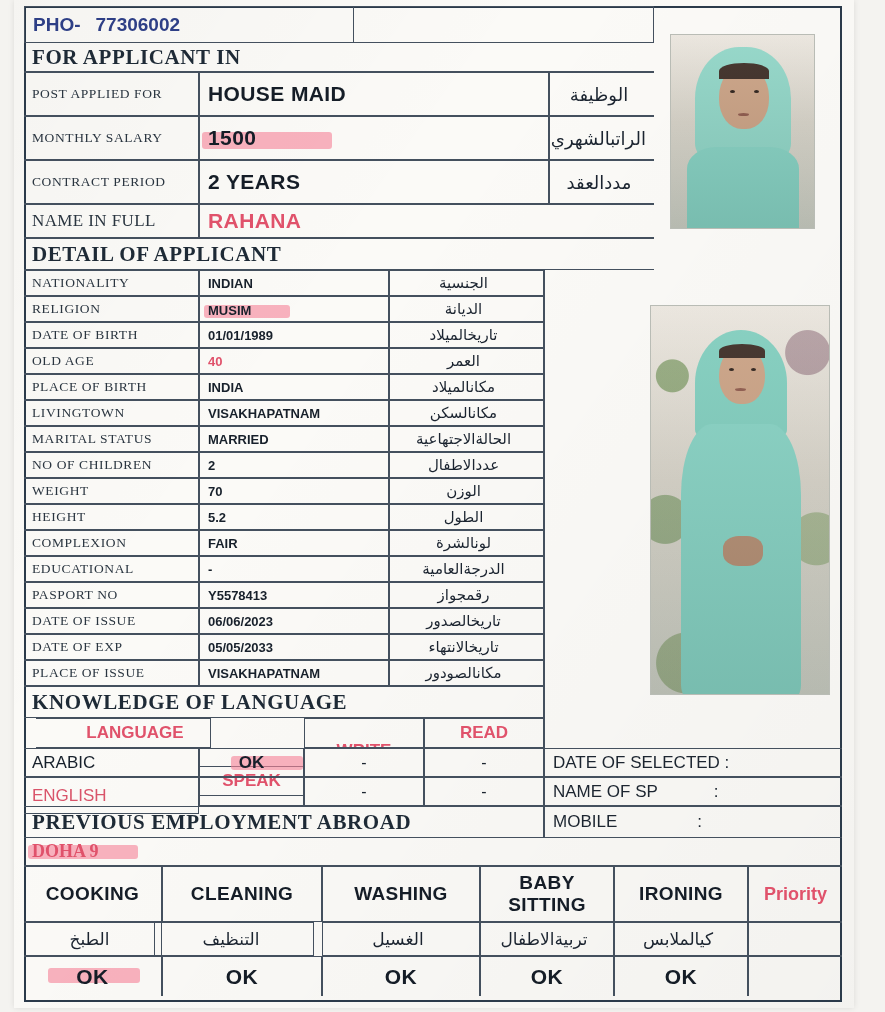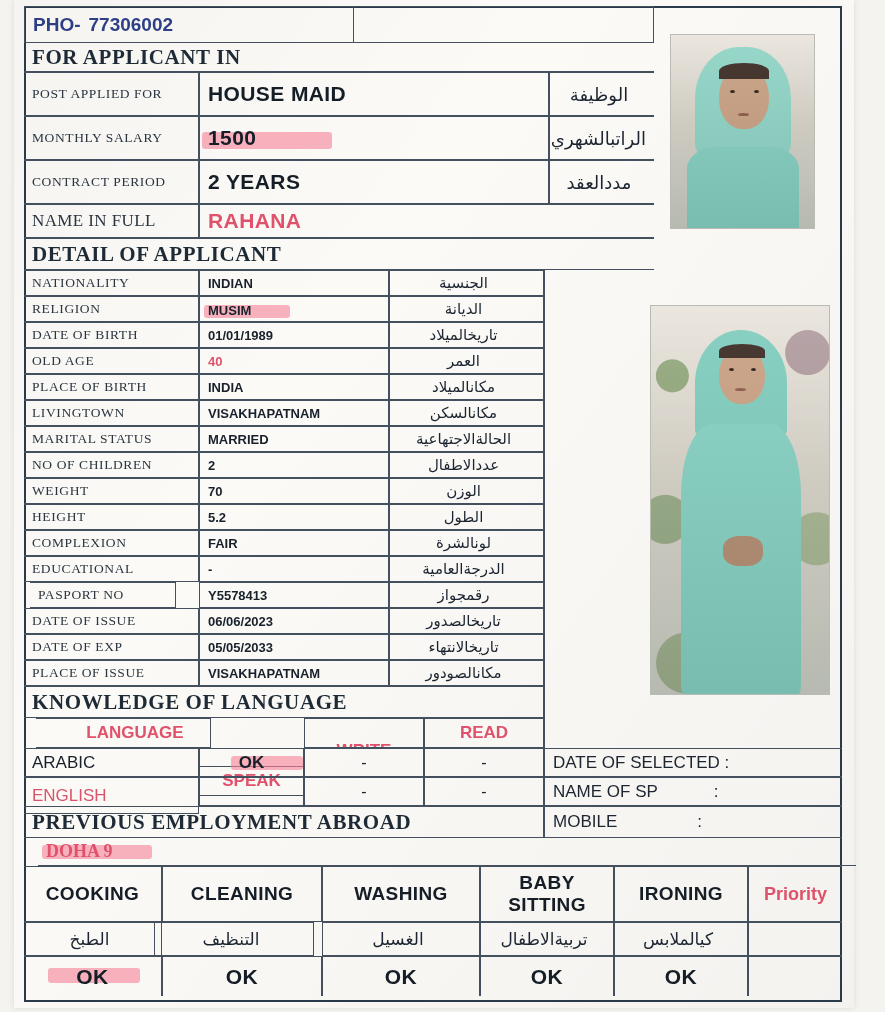--- a/index.html
+++ b/index.html
@@ -179,21 +179,21 @@
 </style>
 </head>
 <body>
 
 <div class="page">
   <div class="sheet">
     <div class="frame"></div>
 
     <div class="cell nobottom" style="left:10px; top:6px; width:330px; height:36px;">
       <span class="topline">PHO-</span>
-      <span class="topline" style="margin-left:8px;">77306002</span>
+      <span class="topline" style="margin-left:15px;">77306002</span>
     </div>
     <div class="cell nobottom noleft" style="left:340px; top:6px; width:300px; height:36px;"></div>
 
     <div class="cell" style="left:10px; top:42px; width:630px; height:30px; border-left:none; border-right:none;">
       <span class="section">FOR APPLICANT IN</span>
     </div>
 
     <div class="cell" style="left:10px; top:72px; width:175px; height:44px; border-left:none;">
       <span class="lbl two small">POST APPLIED FOR</span>
     </div>
@@ -354,21 +354,21 @@
     <div class="cell" style="left:10px; top:556px; width:175px; height:26px; border-left:none;">
         <span class="lbl small">EDUCATIONAL</span>
       </div>
     <div class="cell" style="left:185px; top:556px; width:190px; height:26px;">
         <span class="val small">-</span>
       </div>
     <div class="cell" style="left:375px; top:556px; width:155px; height:26px;">
         <span class="ar">الدرجةالعامية</span>
       </div>
 
-    <div class="cell" style="left:16px; top:582px; width:146px; height:26px; border-left:none;">
+    <div class="cell" style="left:10px; top:582px; width:175px; height:26px; border-left:none;">
         <span class="lbl small">PASPORT NO</span>
       </div>
     <div class="cell" style="left:185px; top:582px; width:190px; height:26px;">
         <span class="val small">Y5578413</span>
       </div>
     <div class="cell" style="left:375px; top:582px; width:155px; height:26px;">
         <span class="ar">رقمجواز</span>
       </div>
 
     <div class="cell" style="left:10px; top:608px; width:175px; height:26px; border-left:none;">
@@ -455,21 +455,21 @@
       <span style="font-size:17px; margin-left:56px;">:</span>
     </div>
     <div class="cell" style="left:530px; top:806px; width:298px; height:32px; border-right:none;">
       <span style="font-size:17px; font-family:'Liberation Sans',sans-serif;">MOBILE</span>
       <span style="font-size:17px; margin-left:80px;">:</span>
     </div>
 
     <div class="cell" style="left:10px; top:806px; width:520px; height:32px; border-left:none;">
       <span class="section">PREVIOUS EMPLOYMENT ABROAD</span>
     </div>
-    <div class="cell" style="left:24px; top:838px; width:818px; height:28px; border-left:none; border-right:none; border-top:none;">
+    <div class="cell" style="left:10px; top:838px; width:818px; height:28px; border-left:none; border-right:none; border-top:none;">
       <span class="hl">
         <span class="marker" style="left:-4px; top:4px; width:110px; height:14px;"></span>
         <span class="pinkbold" style="position:relative; font-size:18px; font-family:'Liberation Serif',serif;">DOHA 9</span>
       </span>
     </div>
 
     <div class="cell centered" style="left:10px; top:866px; width:138px; height:56px; border-left:none;">
       <span class="big" style="font-size:19px;">COOKING</span>
     </div>
     <div class="cell centered" style="left:148px; top:866px; width:160px; height:56px;">

